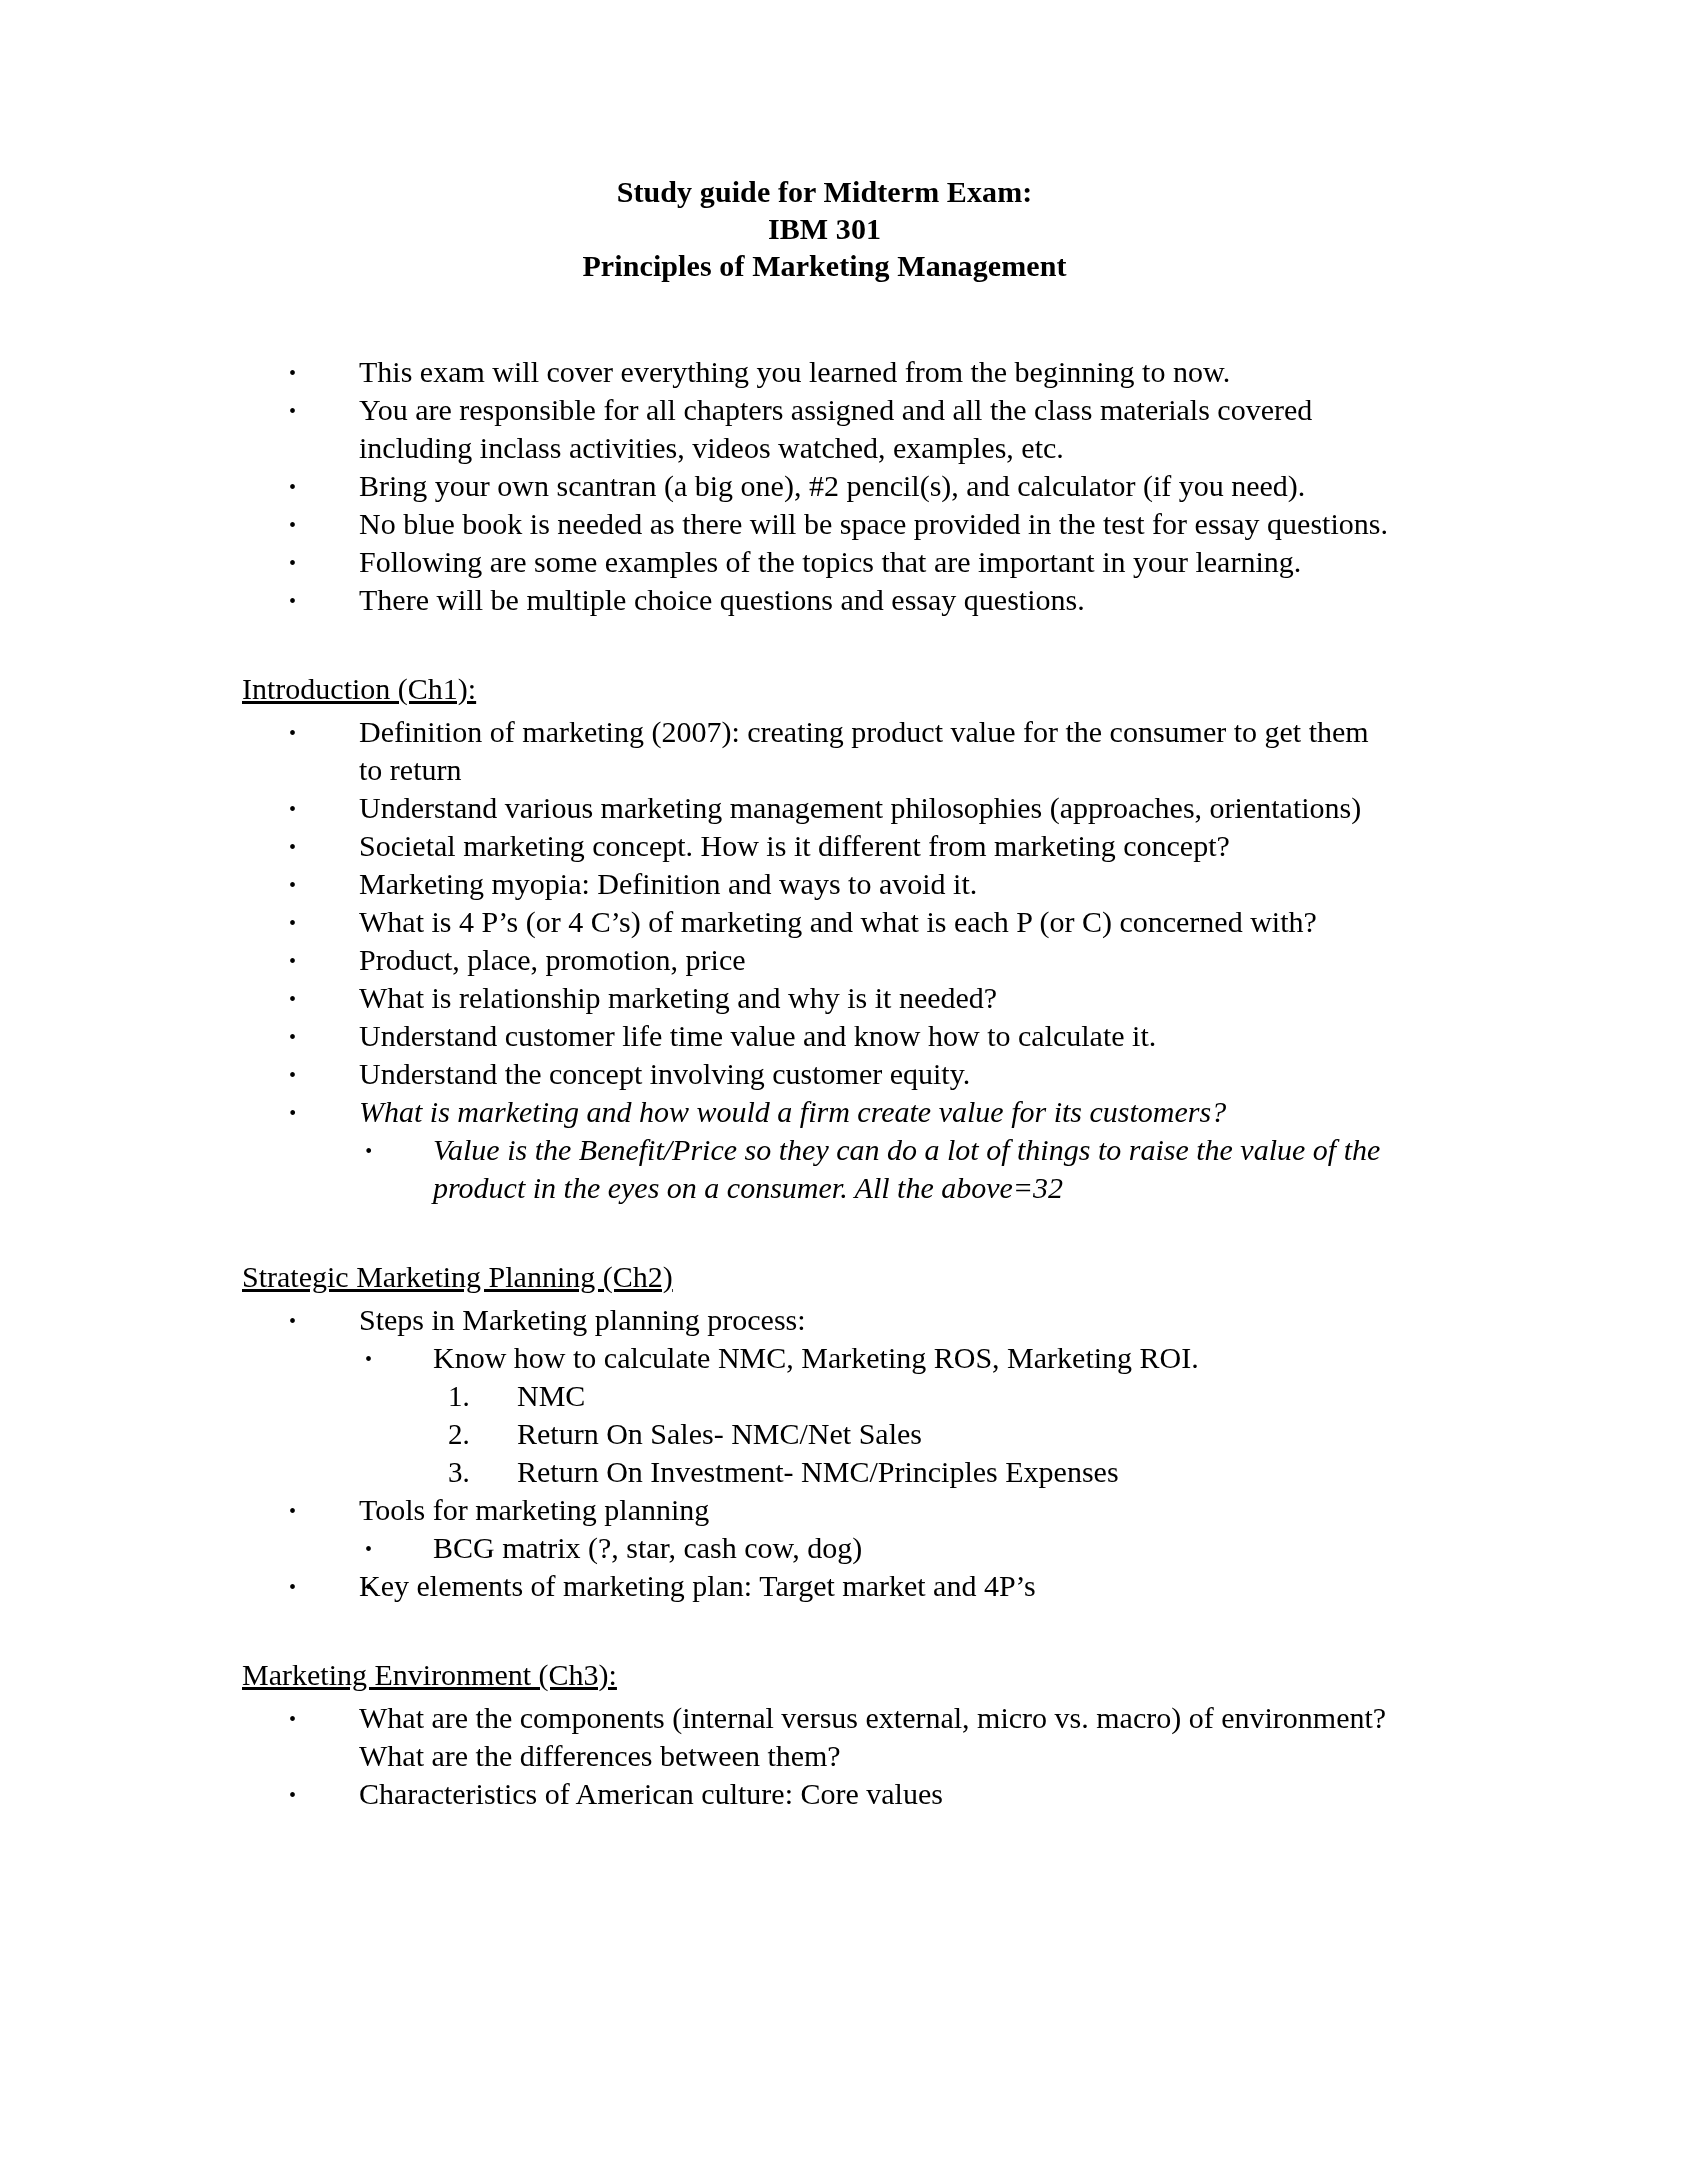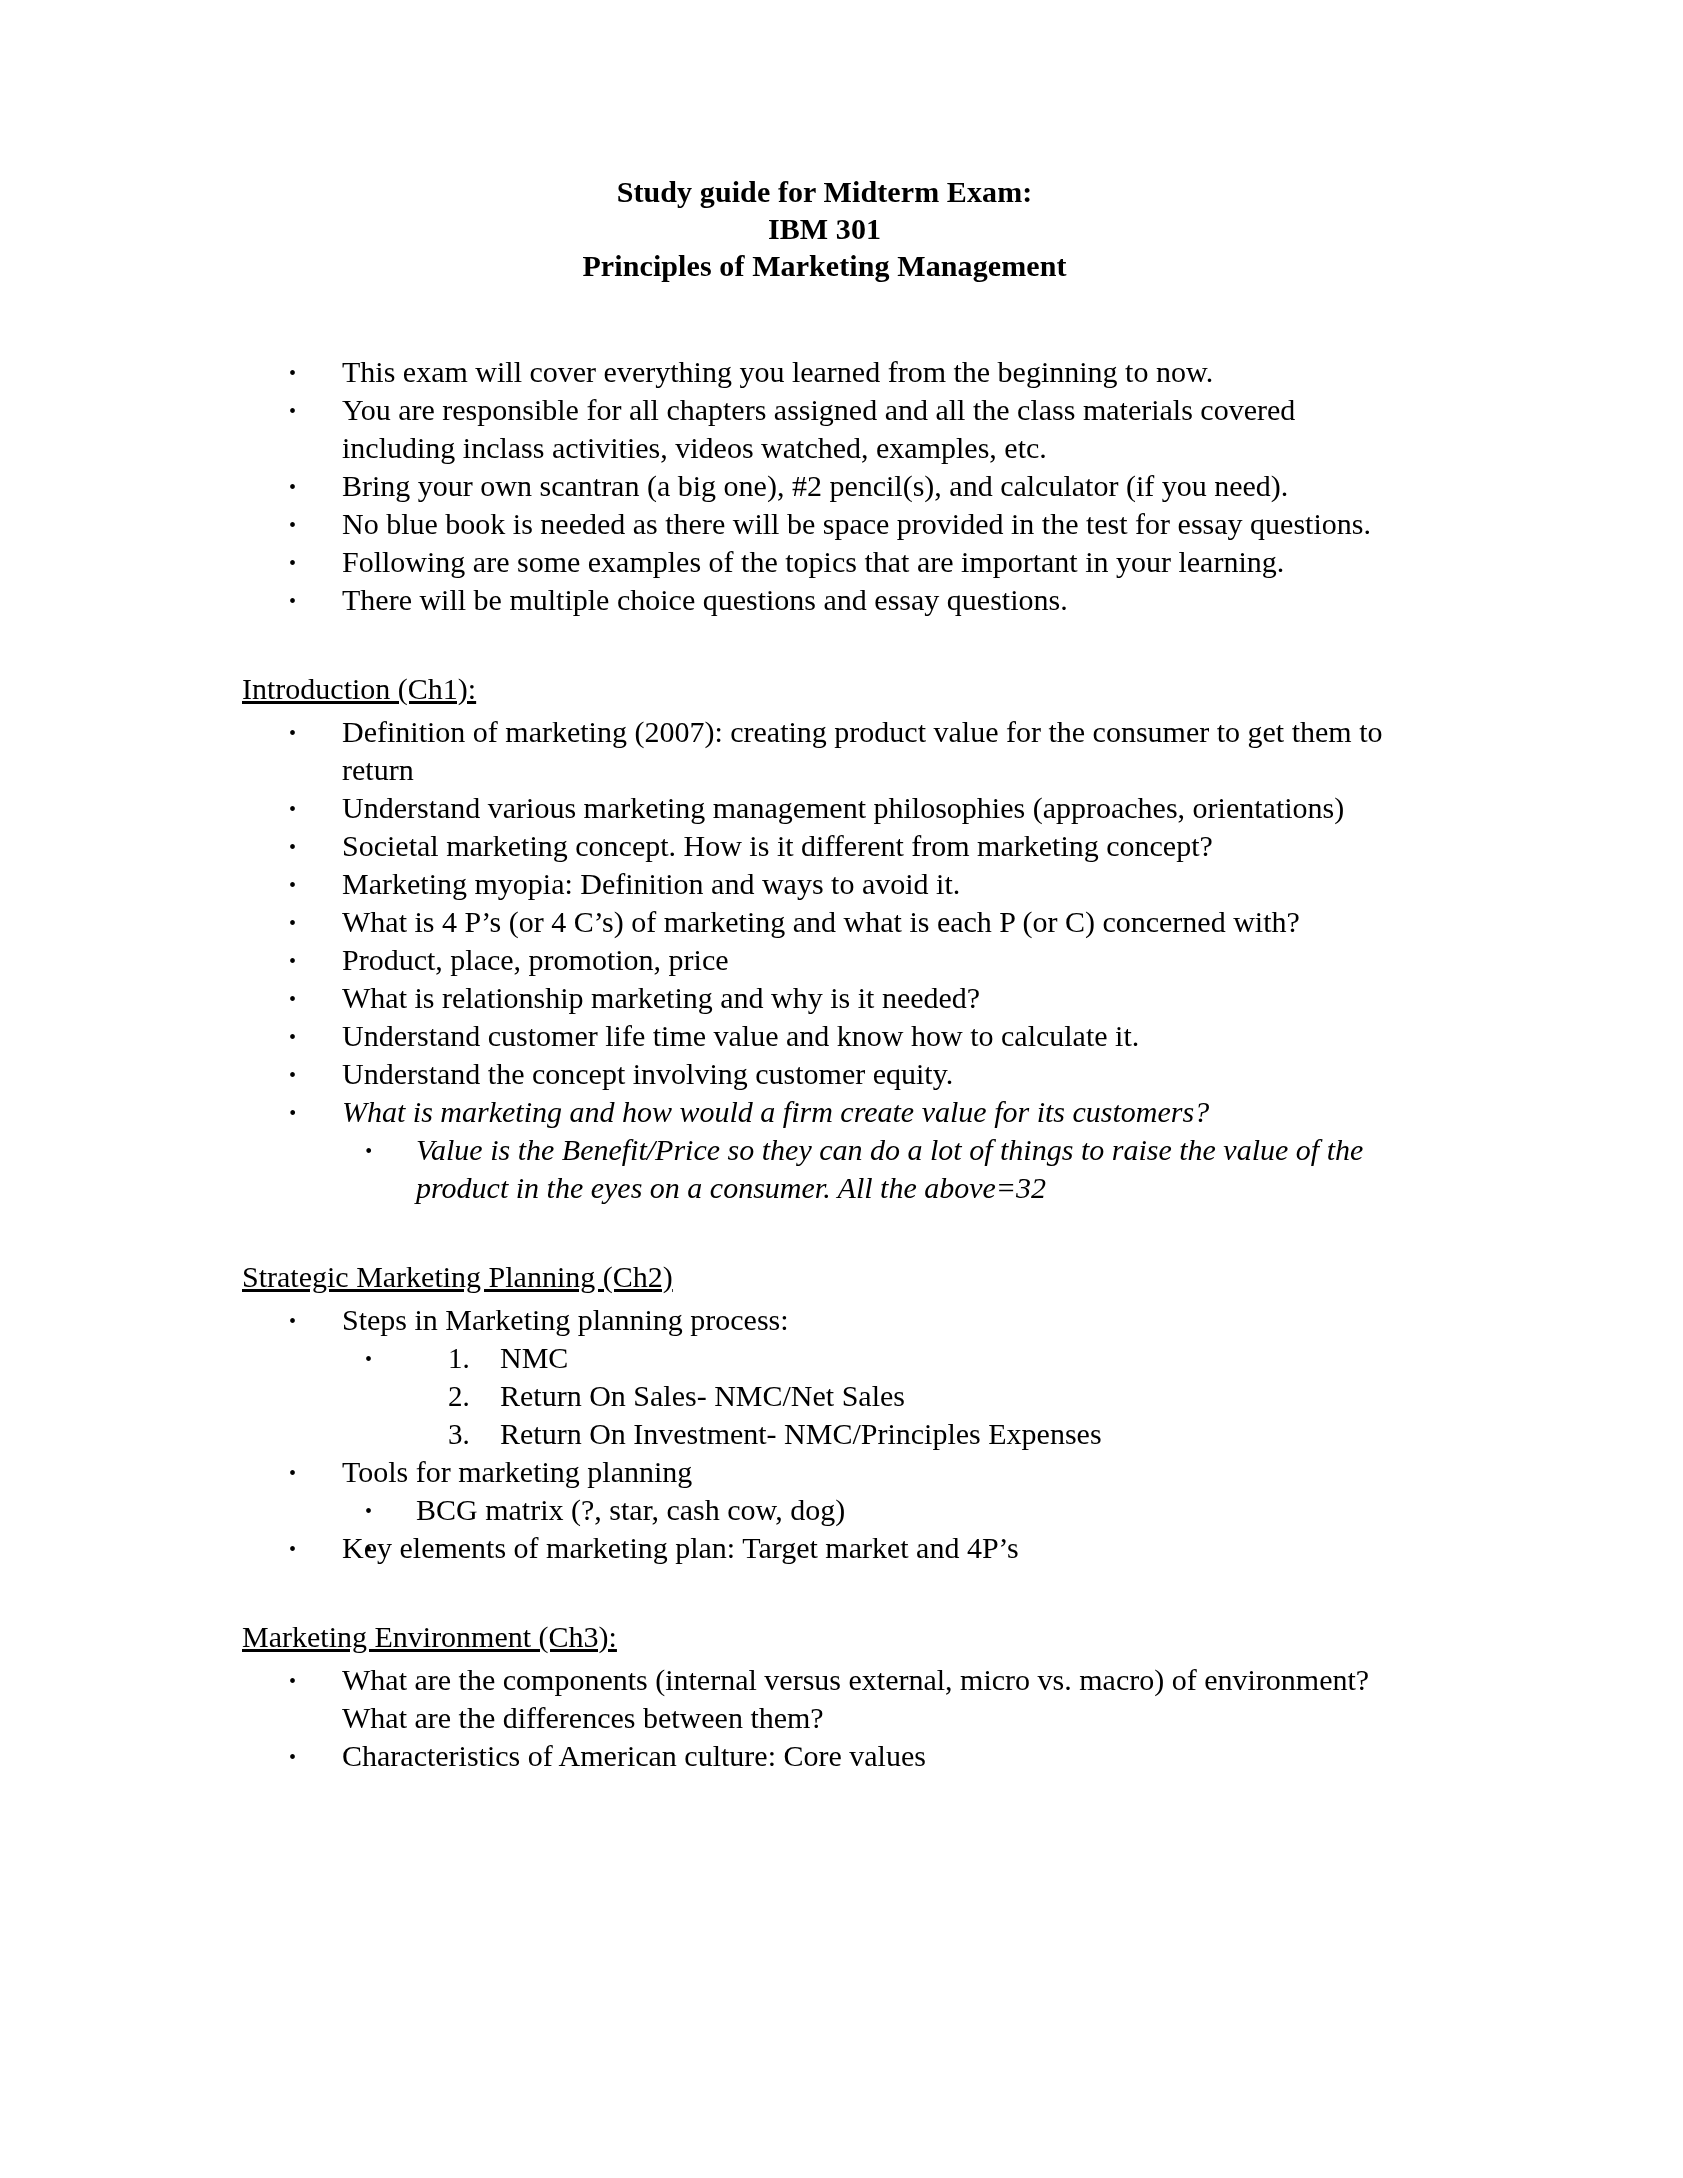--- a/index.html
+++ b/index.html
@@ -62,20 +62,21 @@
   .row .marker {
     position: absolute;
     top: 0;
     width: 59px;
     text-align: left;
     font-size: 30px;
     line-height: 38px;
   }
   .row .txt {
     display: block;
+    margin-left: 17px;
   }
 
   
   .lvl1 { padding-left: 104px; }
   .lvl1 .marker { left: 51px; font-size: 20px; line-height: 40px; }
 
   
   .lvl2 { padding-left: 178px; }
   .lvl2 .marker { left: 127px; font-size: 20px; line-height: 40px; }
 
@@ -183,20 +184,21 @@
 
     <div>
       <div class="section-heading">Strategic Marketing Planning (Ch2)</div>
 
       <div class="row lvl1">
         <span class="marker">•</span>
         <span class="txt">Steps in Marketing planning process:</span>
       </div>
       <div class="row lvl2">
         <span class="marker">•</span>
+        <span class="txt">Know how to calculate NMC, Marketing ROS, Marketing ROI.</span>
       </div>
       <div class="row lvl3num">
         <span class="marker">1.</span>
         <span class="txt">NMC</span>
       </div>
       <div class="row lvl3num">
         <span class="marker">2.</span>
         <span class="txt">Return On Sales- NMC/Net Sales</span>
       </div>
       <div class="row lvl3num">

